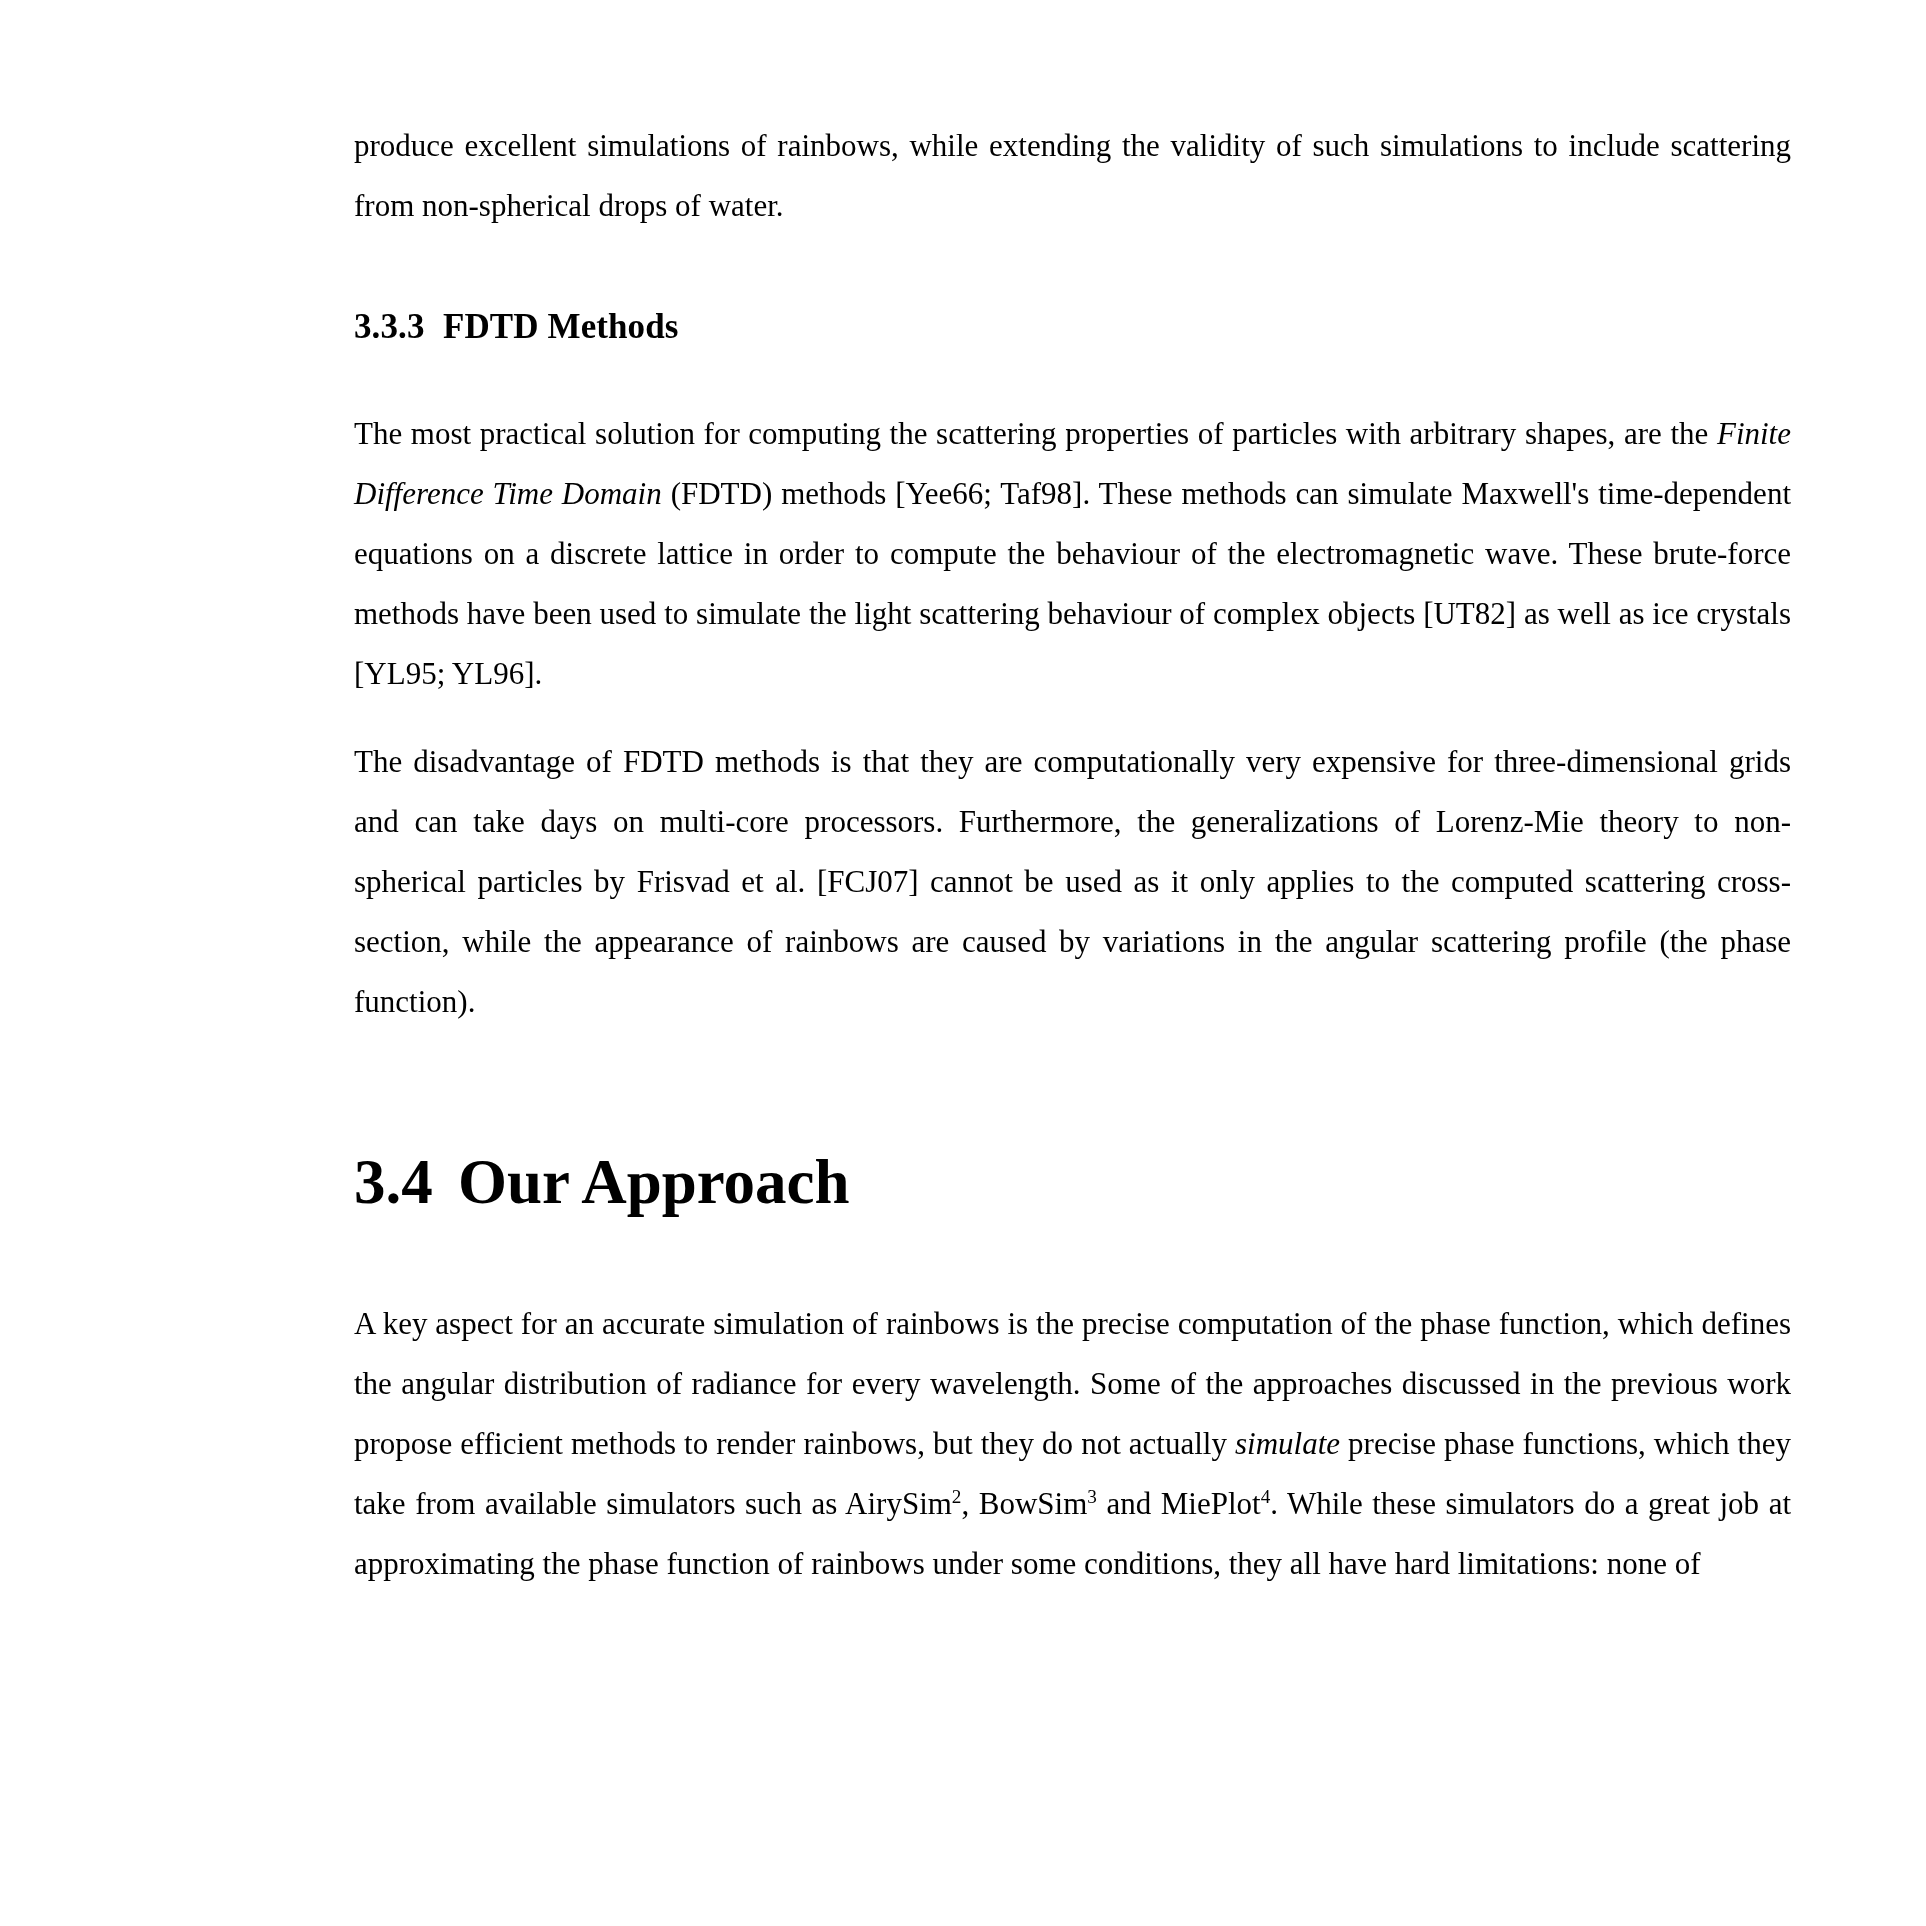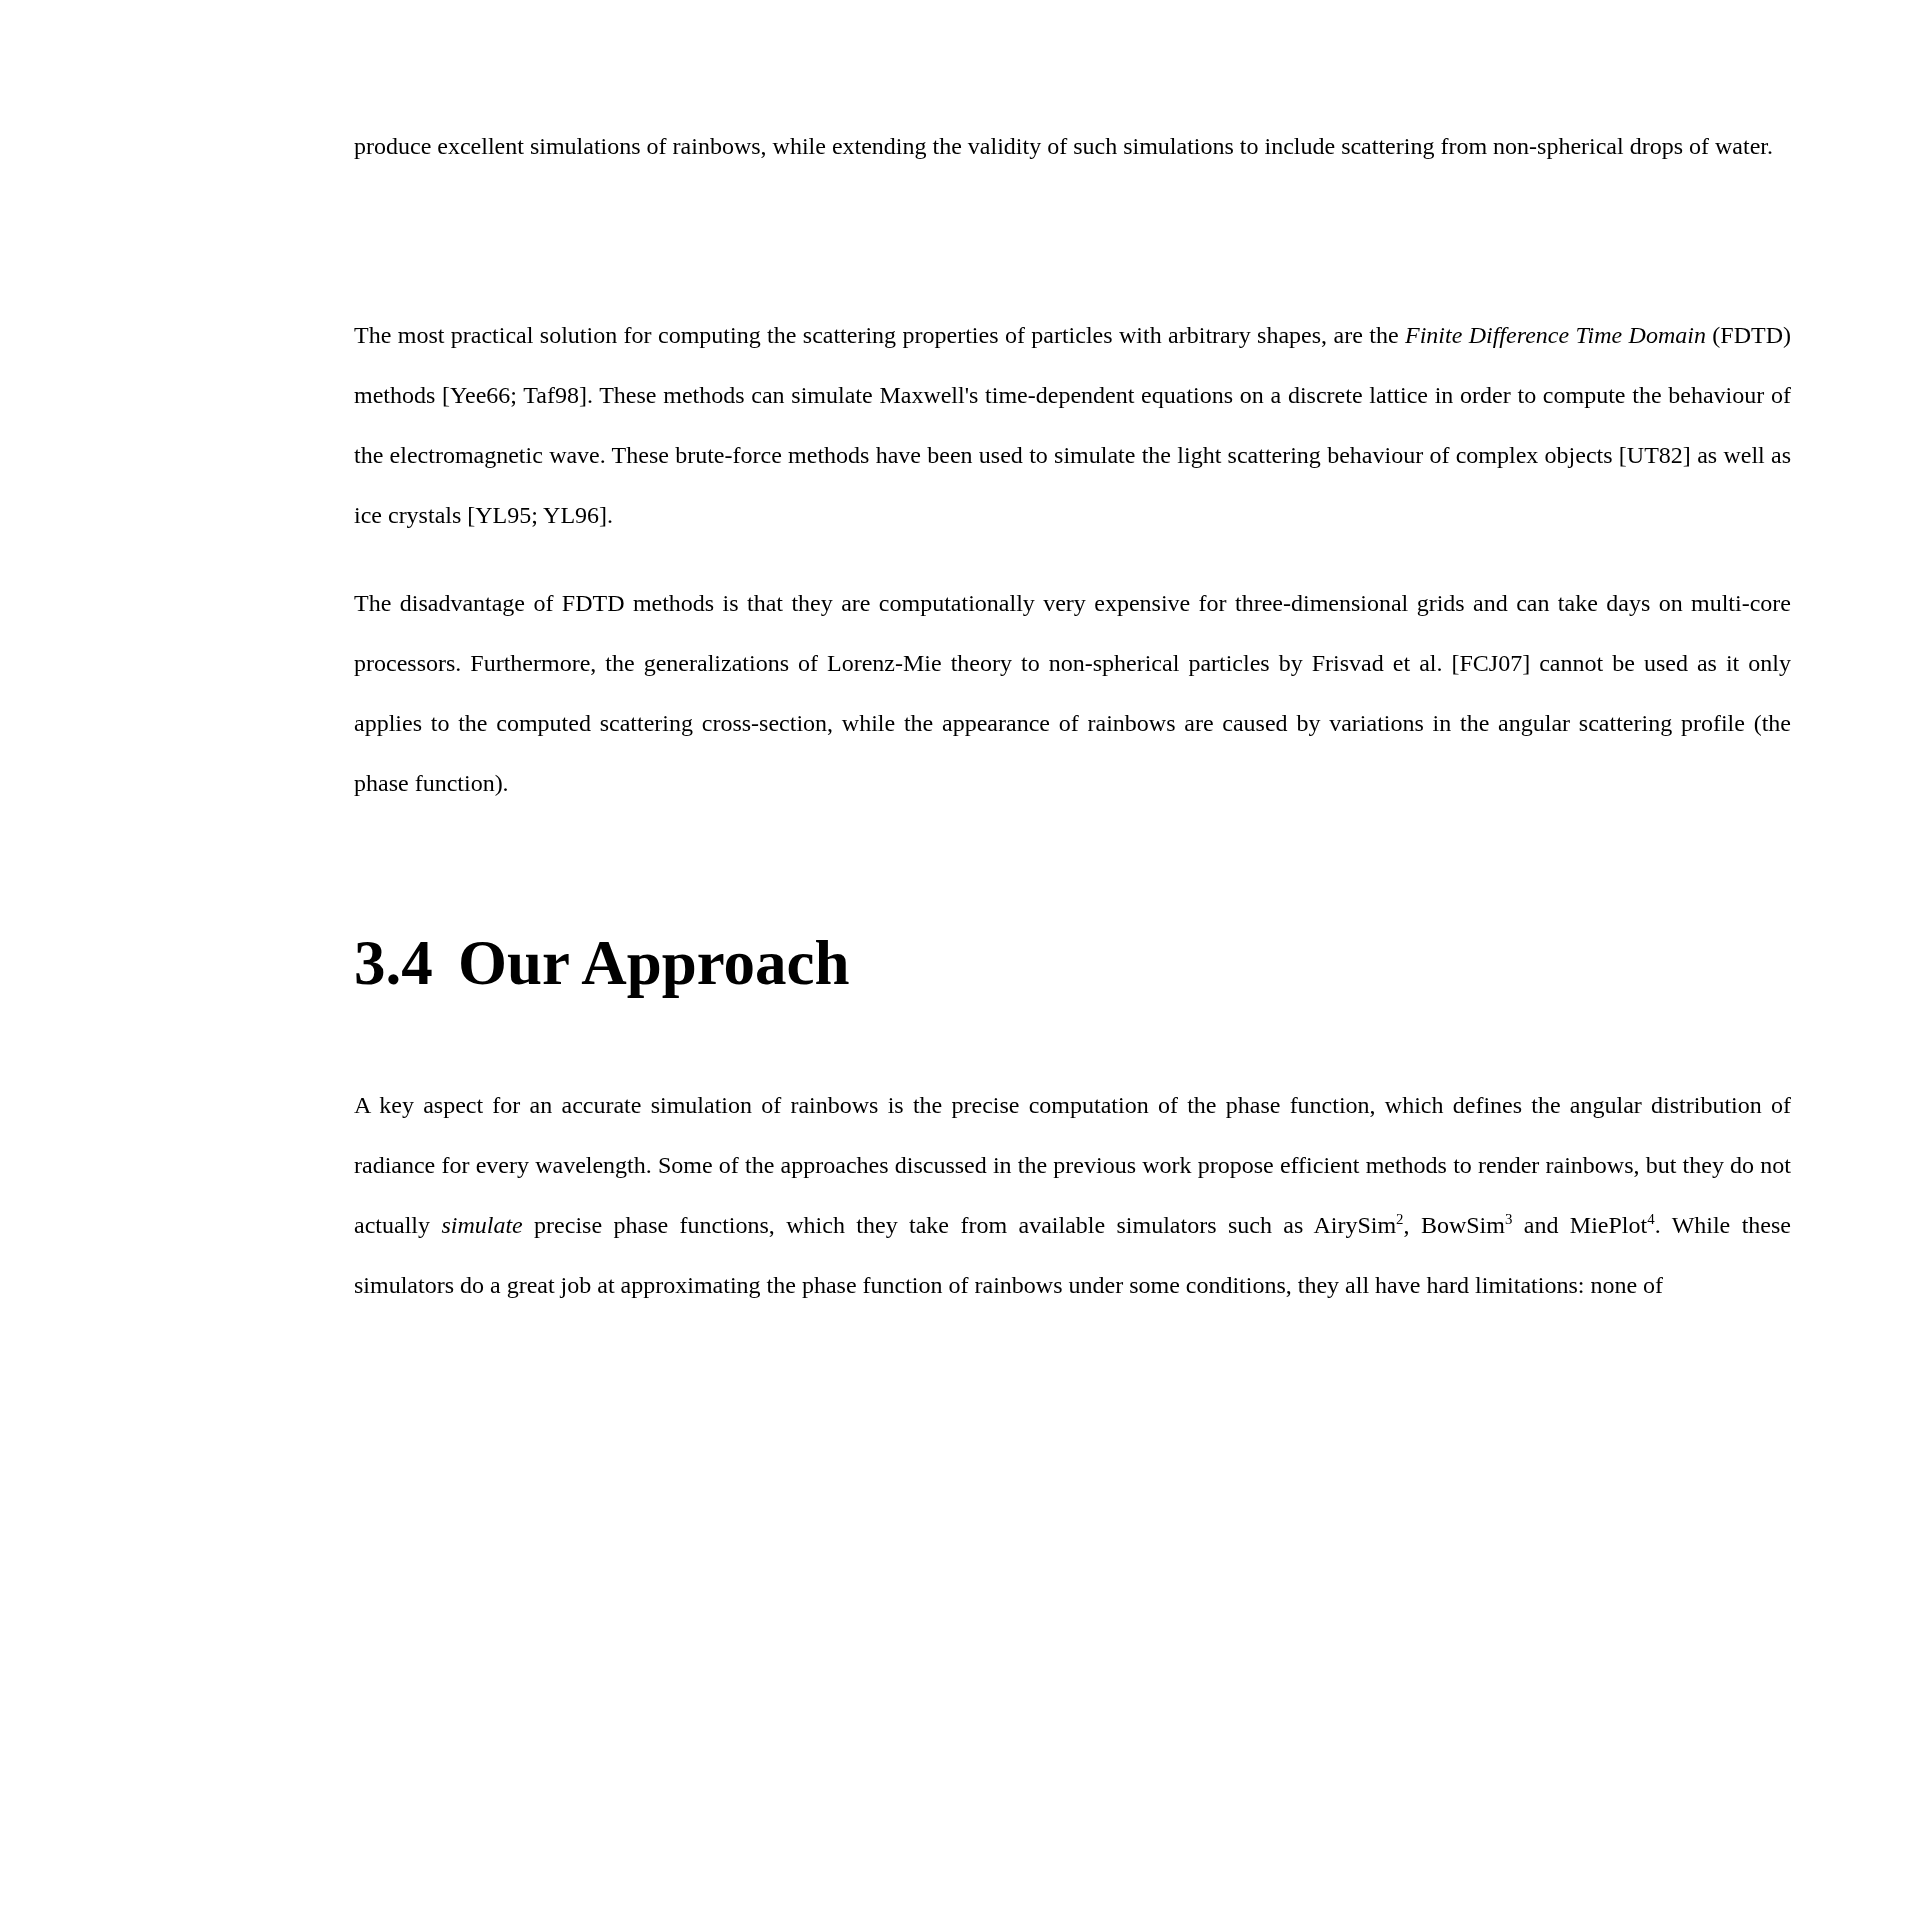--- a/index.html
+++ b/index.html
@@ -38,21 +38,21 @@
     left: 354px;
     top: 127px;
     width: 1437px;
     text-align: right;
     font-size: 28.5px;
     line-height: 1;
   }
 
   p.body {
     margin: 0 0 0 0;
-    font-size: 24px;
+    font-size: 31px;
     line-height: 60px;
     text-align: justify;
     text-justify: inter-word;
     hyphens: manual;
   }
 
   .gap-after-para { height: 28px; }
   .gap-before-sub { height: 72px; }
   .gap-after-sub  { height: 57px; }
   .gap-before-sec { height: 116px; }
@@ -88,20 +88,23 @@
 
 <div class="page">
 
 
   <div class="textblock">
 
     <p class="body">produce excellent simulations of rainbows, while extending the validity of such simulations to include scattering from non-spherical drops of water.</p>
 
     <div class="gap-before-sub"></div>
 
+    <h3 class="subsection">
+      <span class="num">3.3.3</span><span>FDTD Methods</span>
+    </h3>
 
     <div class="gap-after-sub"></div>
 
     <p class="body"><span>The most practical solution for computing the scattering properties of particles with arbitrary shapes, are the </span><em>Finite Difference Time Domain</em><span> (FDTD) methods [Yee66; Taf98]. These methods can simulate Maxwell's time-dependent equations on a discrete lattice in order to compute the behaviour of the electromagnetic wave. These brute-force methods have been used to simulate the light scattering behaviour of complex objects [UT82] as well as ice crystals [YL95; YL96].</span></p>
 
     <div class="gap-after-para"></div>
 
     <p class="body">The disadvantage of FDTD methods is that they are computationally very expensive for three-dimensional grids and can take days on multi-core processors. Furthermore, the generalizations of Lorenz-Mie theory to non-spherical particles by Frisvad et al. [FCJ07] cannot be used as it only applies to the computed scattering cross-section, while the appearance of rainbows are caused by variations in the angular scattering profile (the phase function).</p>
 
     <div class="gap-before-sec"></div>

